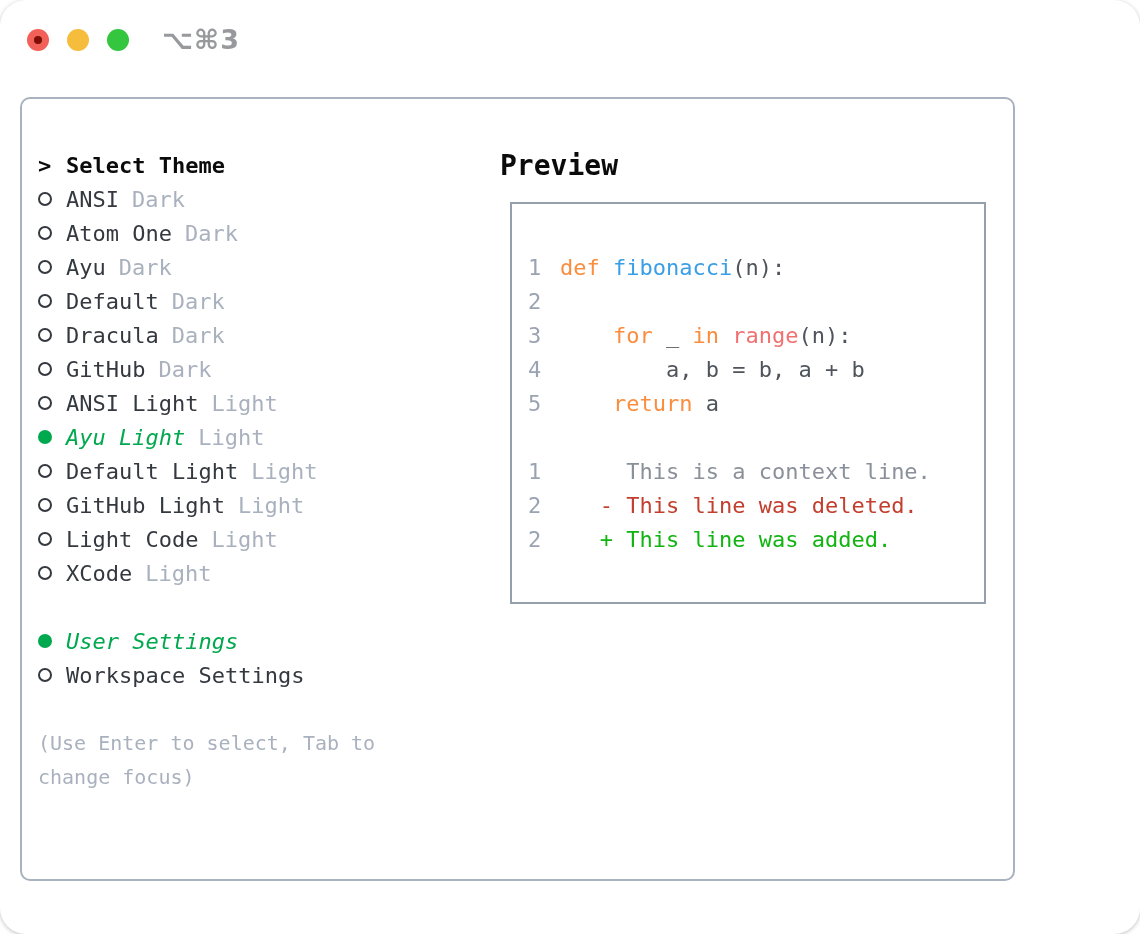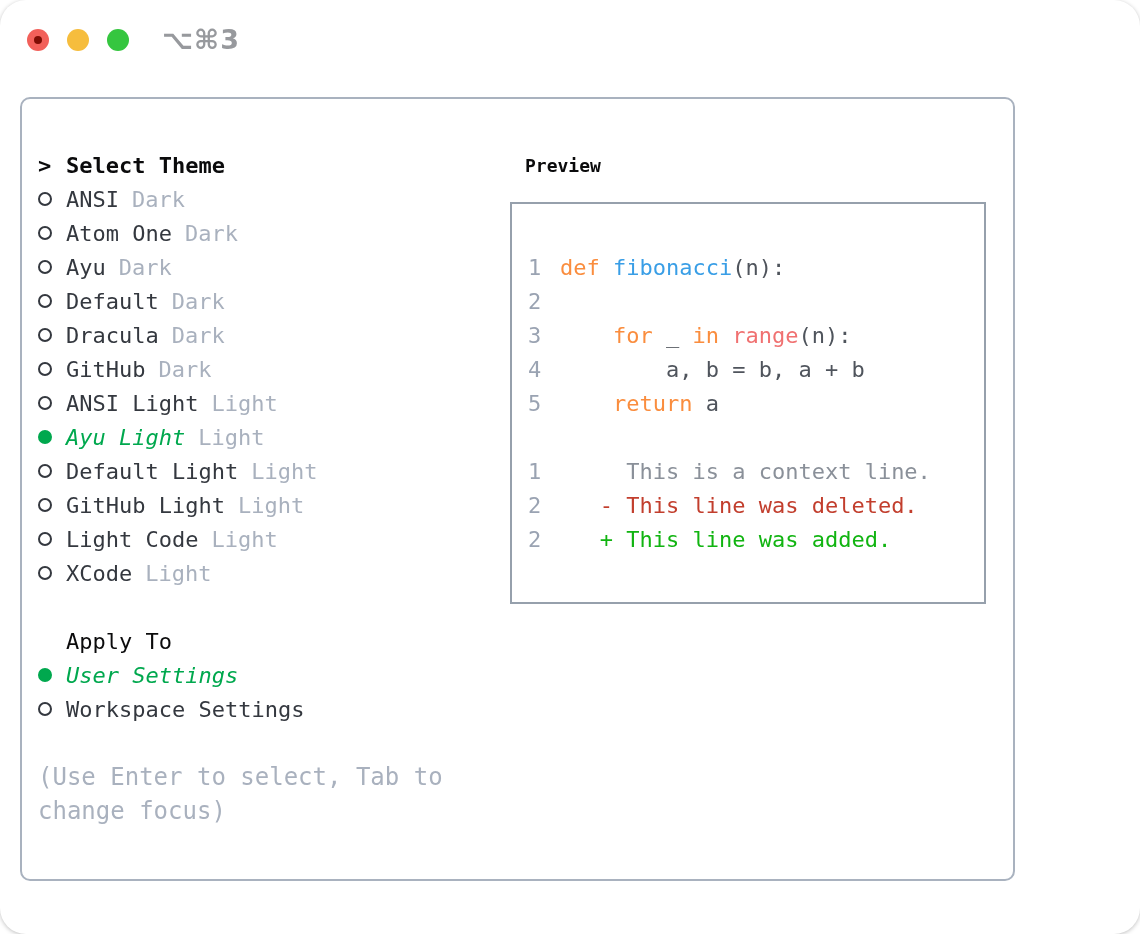--- a/index.html
+++ b/index.html
@@ -59,26 +59,26 @@
     border: 2px solid var(--text);
     border-radius: 50%;
     box-sizing: border-box;
   }
   .radio.on { background: var(--selected_green); border-color: var(--selected_green); }
   .opt-name { color: var(--text); }
   .row.selected .opt-name { color: var(--selected_green); font-style: italic; }
   .opt-tag { color: var(--tag); margin-left: 13px; }
   .apply-section { margin-top: 34px; }
   .help-block { margin-top: 34px; }
-  .help-line { height: 34px; display: flex; align-items: center; font-size: 24px; color: var(--help); white-space: pre; }
+  .help-line { height: 34px; display: flex; align-items: center; font-size: 20px; color: var(--help); white-space: pre; }
   
   .preview-header {
-    position: absolute; left: 503px; top: 49px;
+    position: absolute; left: 478px; top: 49px;
     height: 34px; display: flex; align-items: center;
-    font-size: 18px; font-weight: bold; color: var(--header_black);
+    font-size: 28px; font-weight: bold; color: var(--header_black);
   }
   .preview-box {
     position: absolute; left: 488px; top: 103px;
     width: 476px; height: 402px;
     border: 2px solid var(--box_border);
     box-sizing: border-box;
     padding: 46px 0 0 16px;
     overflow: hidden;
   }
   .crow { display: flex; align-items: center; height: 34px; font-size: 22px; white-space: pre; }
@@ -124,24 +124,20 @@
           <div class="row option-row"><span class="marker-col"><span class="radio"></span></span><span class="opt-name">GitHub</span><span class="opt-tag">Dark</span></div>
           <div class="row option-row"><span class="marker-col"><span class="radio"></span></span><span class="opt-name">ANSI Light</span><span class="opt-tag">Light</span></div>
           <div class="row option-row selected"><span class="marker-col"><span class="radio on"></span></span><span class="opt-name">Ayu Light</span><span class="opt-tag">Light</span></div>
           <div class="row option-row"><span class="marker-col"><span class="radio"></span></span><span class="opt-name">Default Light</span><span class="opt-tag">Light</span></div>
           <div class="row option-row"><span class="marker-col"><span class="radio"></span></span><span class="opt-name">GitHub Light</span><span class="opt-tag">Light</span></div>
           <div class="row option-row"><span class="marker-col"><span class="radio"></span></span><span class="opt-name">Light Code</span><span class="opt-tag">Light</span></div>
           <div class="row option-row"><span class="marker-col"><span class="radio"></span></span><span class="opt-name">XCode</span><span class="opt-tag">Light</span></div>
         </div>
 
       <div class="apply-section">
-        <div class="row">
-          <span class="marker-col"></span>
-          <span class="header-text2">Apply To</span>
-        </div>
         <div id="apply-list">
             <div class="row option-row selected"><span class="marker-col"><span class="radio on"></span></span><span class="opt-name">User Settings</span></div>
             <div class="row option-row"><span class="marker-col"><span class="radio"></span></span><span class="opt-name">Workspace Settings</span></div>
           </div>
       </div>
 
       <div class="help-block">
         <div class="help-line">(Use Enter to select, Tab to</div>
         <div class="help-line">change focus)</div>
       </div>

